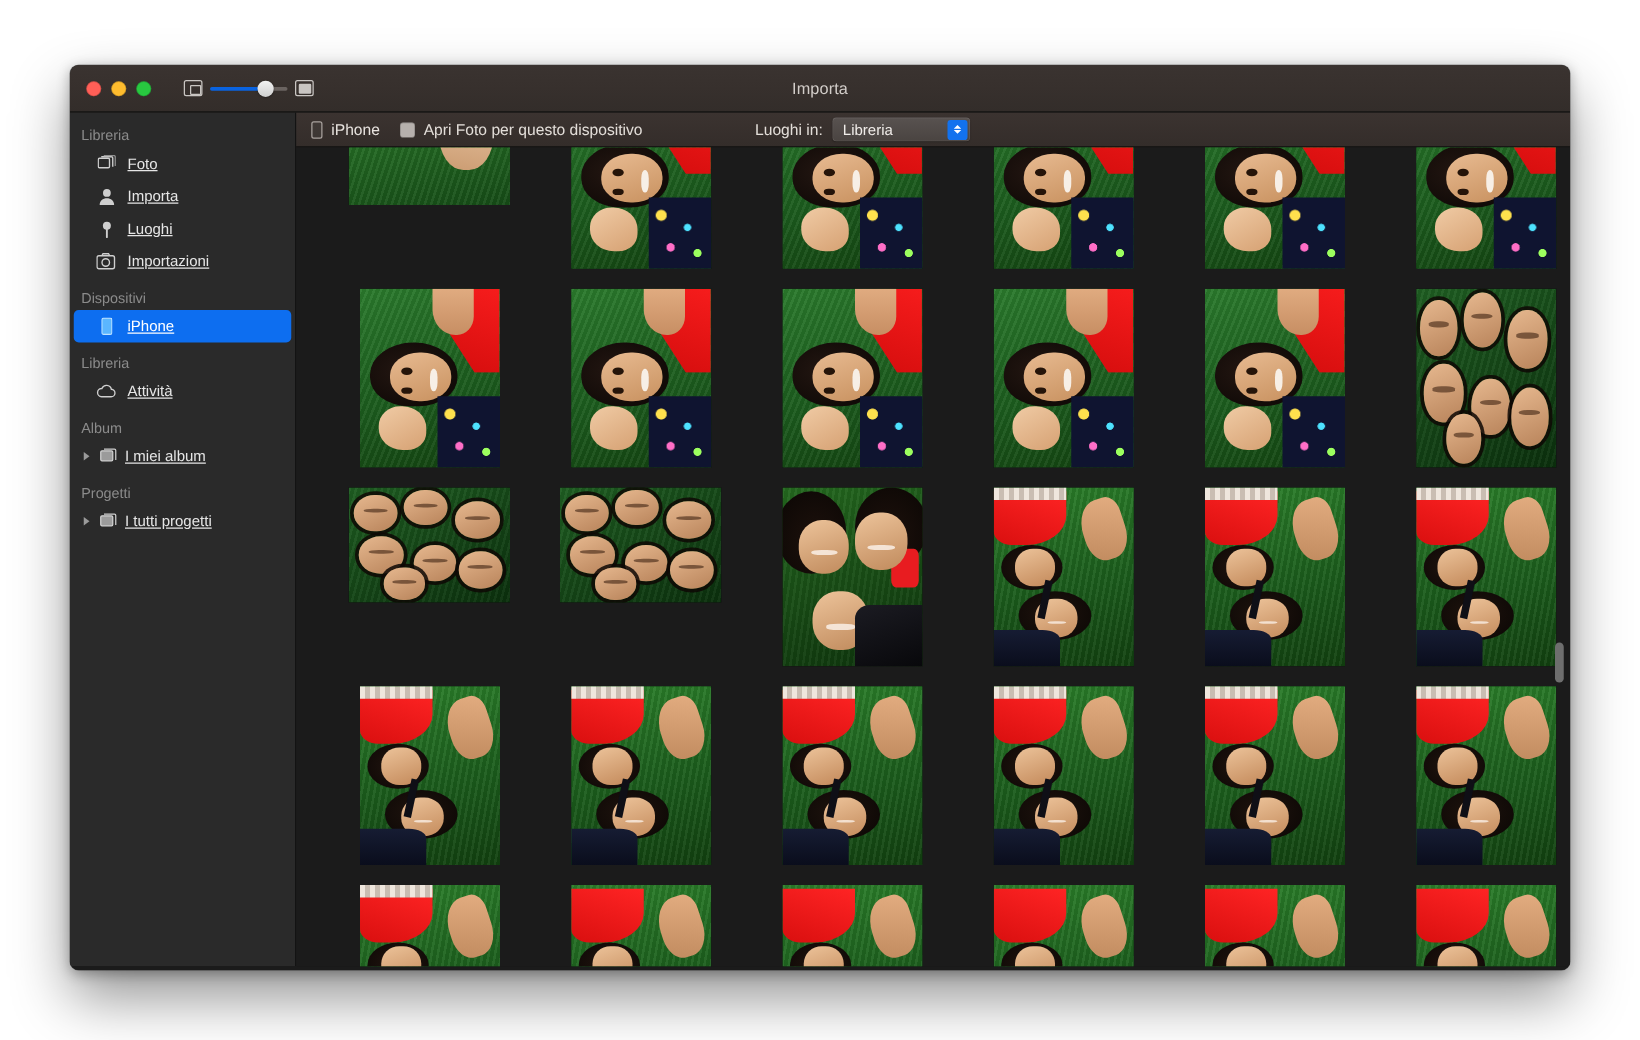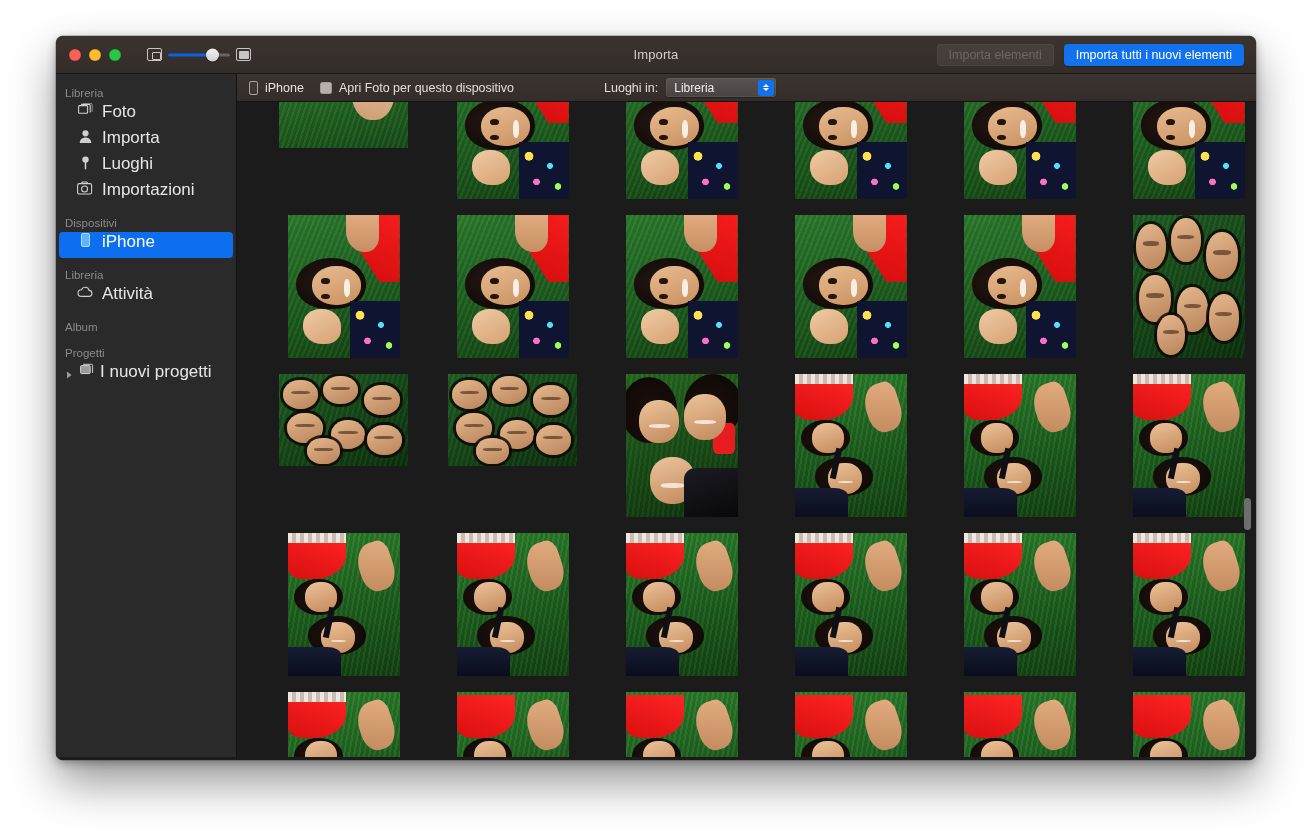--- a/index.html
+++ b/index.html
@@ -10,20 +10,21 @@
     background: #ffffff;
     font-family: "Liberation Sans", sans-serif;
     overflow: hidden;
   }
 
   #desktop {
     position: relative;
     width: 1312px;
     height: 760px;
     background: #ffffff;
+    margin-top: 16px;
   }
 
   
   #window {
     position: absolute;
     left: 56px;
     top: 36px;
     width: 1200px;
     height: 724px;
     border-radius: 7px;
@@ -188,27 +189,29 @@
   }
   .sb-header {
     font-size: 11.5px;
     color: #8b8b8b;
     padding: 5px 0 3px 9px;
     font-weight: 400;
   }
   .sb-section { margin-bottom: 6px; }
   .sb-item {
     display: flex;
+    align-items: center;
     height: 26px;
     padding-left: 18px;
-    font-size: 17px;
+    font-size: 12px;
     color: #e6e6e6;
     gap: 9px;
     border-radius: 4px;
     margin: 0 3px;
+    text-decoration: underline;
   }
   .sb-item.selected {
     background: #0d6ef0;
     color: #ffffff;
   }
   .sb-item.disclosure { padding-left: 6px; gap: 5px; }
   .sb-icon {
     width: 16px; height: 16px;
     flex: 0 0 16px;
     display: flex;
@@ -482,24 +485,20 @@
         <span id="zoom-slider">
           <span id="zoom-track-filled"></span>
           <span id="zoom-track-rest"></span>
           <span id="zoom-thumb"></span>
         </span>
         <span class="thumb-icon large"></span>
       </div>
 
       <div id="window-title">Importa</div>
 
-      <div id="titlebar-right">
-        <button class="tb-btn disabled">Importa elementi</button>
-        <button class="tb-btn primary">Importa tutti i nuovi elementi</button>
-      </div>
     </div>
 
     <div id="body">
 
       <div id="sidebar">
 
         <div class="sb-section">
           <div class="sb-header">Libreria</div>
 
           <div class="sb-item">
@@ -565,37 +564,51 @@
               <svg width="16" height="12" viewBox="0 0 16 12">
                   <path d="M4.2 10.4h7.6a3 3 0 0 0 .3-6 4 4 0 0 0-7.6-.6 2.8 2.8 0 0 0-.3 6.6z" fill="none" stroke="#cfcfcf" stroke-width="1.1"></path>
                 </svg>
             </span>
             <span>Attività</span>
           </div>
         </div>
 
         <div class="sb-section">
           <div class="sb-header">Album</div>
+          <div class="sb-item disclosure">
+            <span class="tri">
+              <svg width="7" height="8" viewBox="0 0 7 8">
+                  <path d="M1 0.6l4.6 3.4L1 7.4z" fill="#9a9a9a"></path>
+                </svg>
+            </span>
+            <span class="sb-icon">
+              <svg width="15" height="14" viewBox="0 0 15 14">
+                  <rect x="0.6" y="2.6" width="9.6" height="8" rx="1" fill="#9b9b9b" stroke="#d2d2d2" stroke-width="1"></rect>
+                  <path d="M3.2 1.3h8.4a1 1 0 0 1 1 1v7.6" fill="none" stroke="#cfcfcf" stroke-width="1"></path>
+                </svg>
+            </span>
+            <span>I miei album</span>
+          </div>
         </div>
 
         <div class="sb-section">
           <div class="sb-header">Progetti</div>
           <div class="sb-item disclosure">
             <span class="tri">
               <svg width="7" height="8" viewBox="0 0 7 8">
                   <path d="M1 0.6l4.6 3.4L1 7.4z" fill="#9a9a9a"></path>
                 </svg>
             </span>
             <span class="sb-icon">
               <svg width="15" height="14" viewBox="0 0 15 14">
                   <rect x="0.6" y="2.6" width="9.6" height="8" rx="1" fill="#9b9b9b" stroke="#d2d2d2" stroke-width="1"></rect>
                   <path d="M3.2 1.3h8.4a1 1 0 0 1 1 1v7.6" fill="none" stroke="#cfcfcf" stroke-width="1"></path>
                 </svg>
             </span>
-            <span>I nuovi progetti</span>
+            <span>I tutti progetti</span>
           </div>
         </div>
 
       </div>
 
       <div id="content">
 
         <div id="import-toolbar">
           <span class="device-icon"></span>
           <span id="device-name">iPhone</span>

